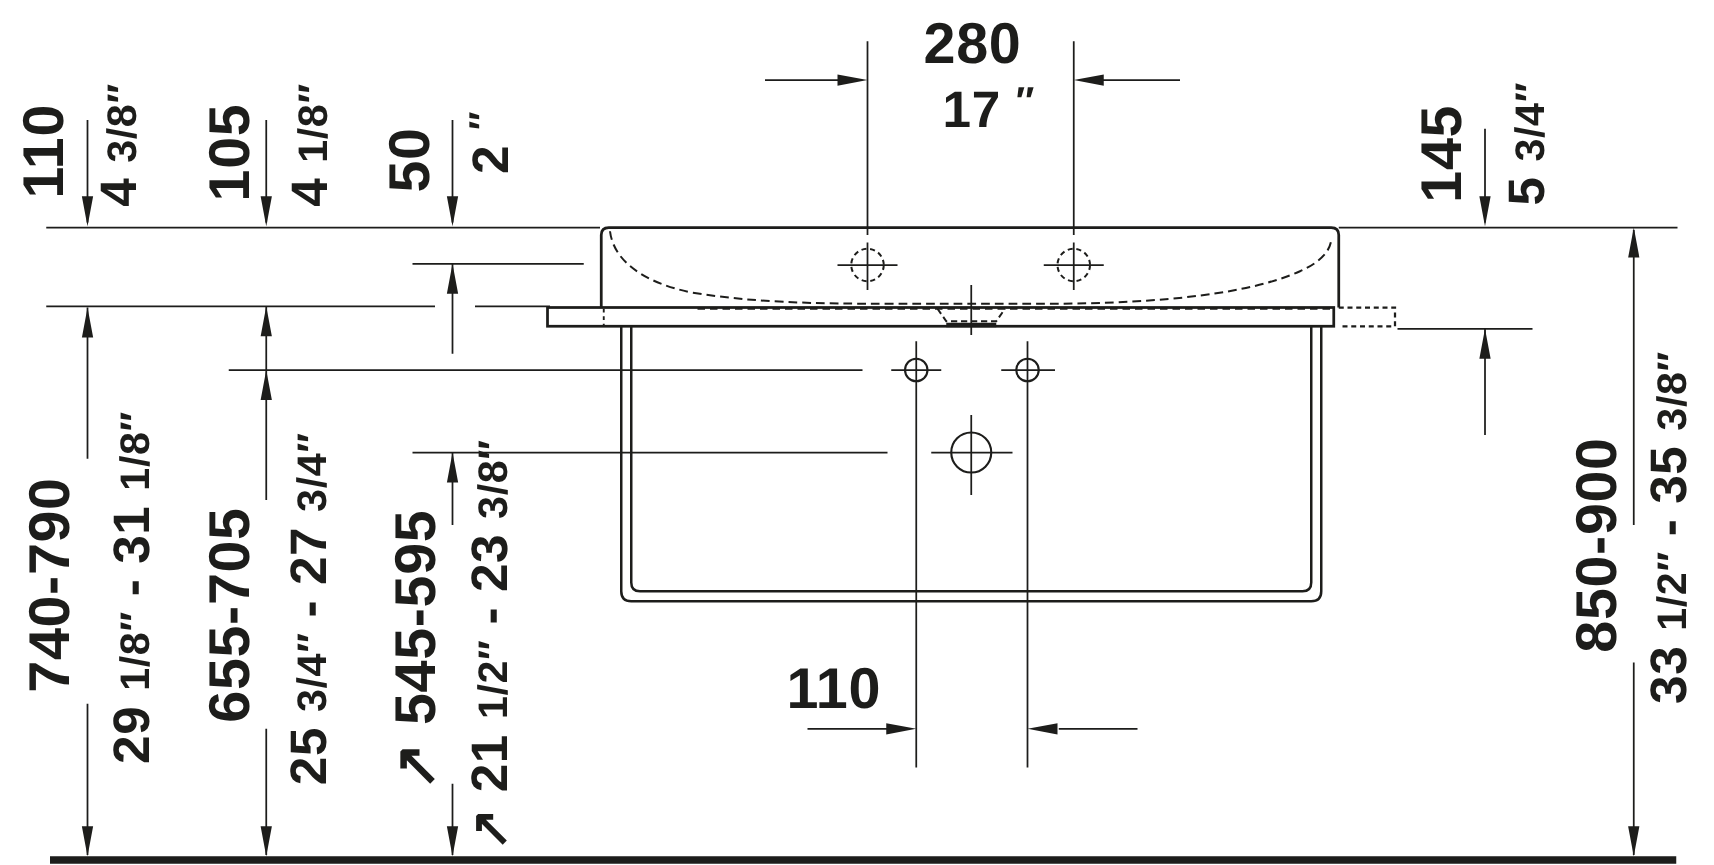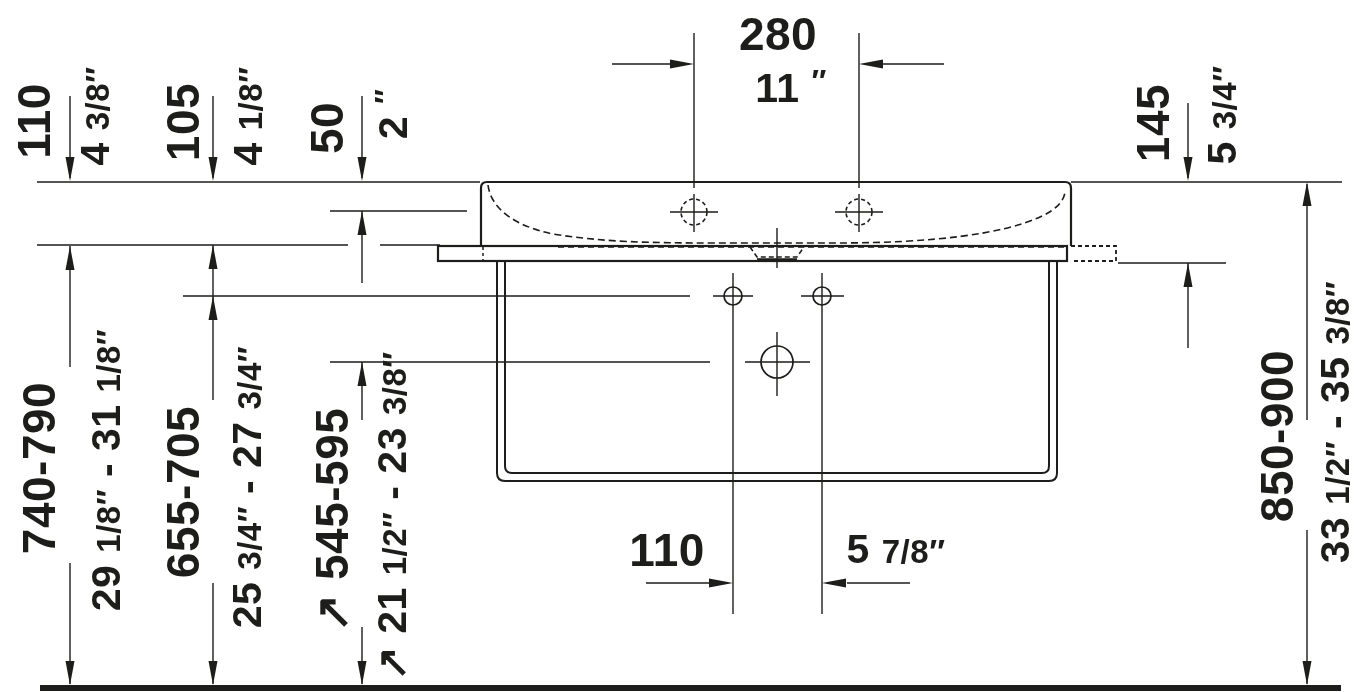--- a/index.html
+++ b/index.html
@@ -109,21 +109,21 @@
     <g stroke="#1d1d1b" stroke-width="1.7" fill="none">
       <circle cx="733" cy="296" r="9"></circle>
       <circle cx="822" cy="296" r="9"></circle>
     </g>
     <circle cx="777" cy="362" r="16" stroke="#1d1d1b" stroke-width="1.7" fill="none"></circle>
 
     <rect x="40" y="685" width="1301" height="6" fill="#1d1d1b"></rect>
   </svg>
 
   <div class="dim mm" style="left:778px;top:34px"><span class="tk-big">280</span></div>
-  <div class="dim inch" style="left:791px;top:88px"><span class="tk-big">11</span> <span class="tk-prime">″</span></div>
+  <div class="dim inch" style="left:791px;top:88px"><span class="tk-big">17</span> <span class="tk-prime">″</span></div>
 
   <div class="dim mm rot" style="left:34px;top:121px"><span class="tk-big">110</span></div>
   <div class="dim inch rot" style="left:95px;top:116px"><span class="tk-big">4</span> <span class="tk-small">3/8″</span></div>
 
   <div class="dim mm rot" style="left:183px;top:122px"><span class="tk-big">105</span></div>
   <div class="dim inch rot" style="left:248px;top:116px"><span class="tk-big">4</span> <span class="tk-small">1/8″</span></div>
 
   <div class="dim mm rot" style="left:327px;top:128px"><span class="tk-big">50</span></div>
   <div class="dim inch rot" style="left:393px;top:114px"><span class="tk-big">2</span> <span class="tk-prime">″</span></div>
 
@@ -136,15 +136,14 @@
   <div class="dim mm rot" style="left:183px;top:492px"><span class="tk-big">655-705</span></div>
   <div class="dim inch rot" style="left:247px;top:487px"><span class="tk-big">25</span> <span class="tk-small">3/4″</span> <span class="tk-big">-</span> <span class="tk-big">27</span> <span class="tk-small">3/4″</span></div>
 
   <div class="dim mm rot" style="left:332px;top:520px"><span class="tk-big">↗</span> <span class="tk-big">545-595</span></div>
   <div class="dim inch rot" style="left:392px;top:516px"><span class="tk-big">↗</span> <span class="tk-big">21</span> <span class="tk-small">1/2″</span> <span class="tk-big">-</span> <span class="tk-big">23</span> <span class="tk-small">3/8″</span></div>
 
   <div class="dim mm rot" style="left:1277px;top:436px"><span class="tk-big">850-900</span></div>
   <div class="dim inch rot" style="left:1335px;top:422px"><span class="tk-big">33</span> <span class="tk-small">1/2″</span> <span class="tk-big">-</span> <span class="tk-big">35</span> <span class="tk-small">3/8″</span></div>
 
   <div class="dim mm" style="left:667px;top:550px"><span class="tk-big">110</span></div>
-  <div class="dim inch" style="left:896px;top:549px"><span class="tk-big">5</span> <span class="tk-small">7/8″</span></div>
 
 </div>
 
 </body></html>

